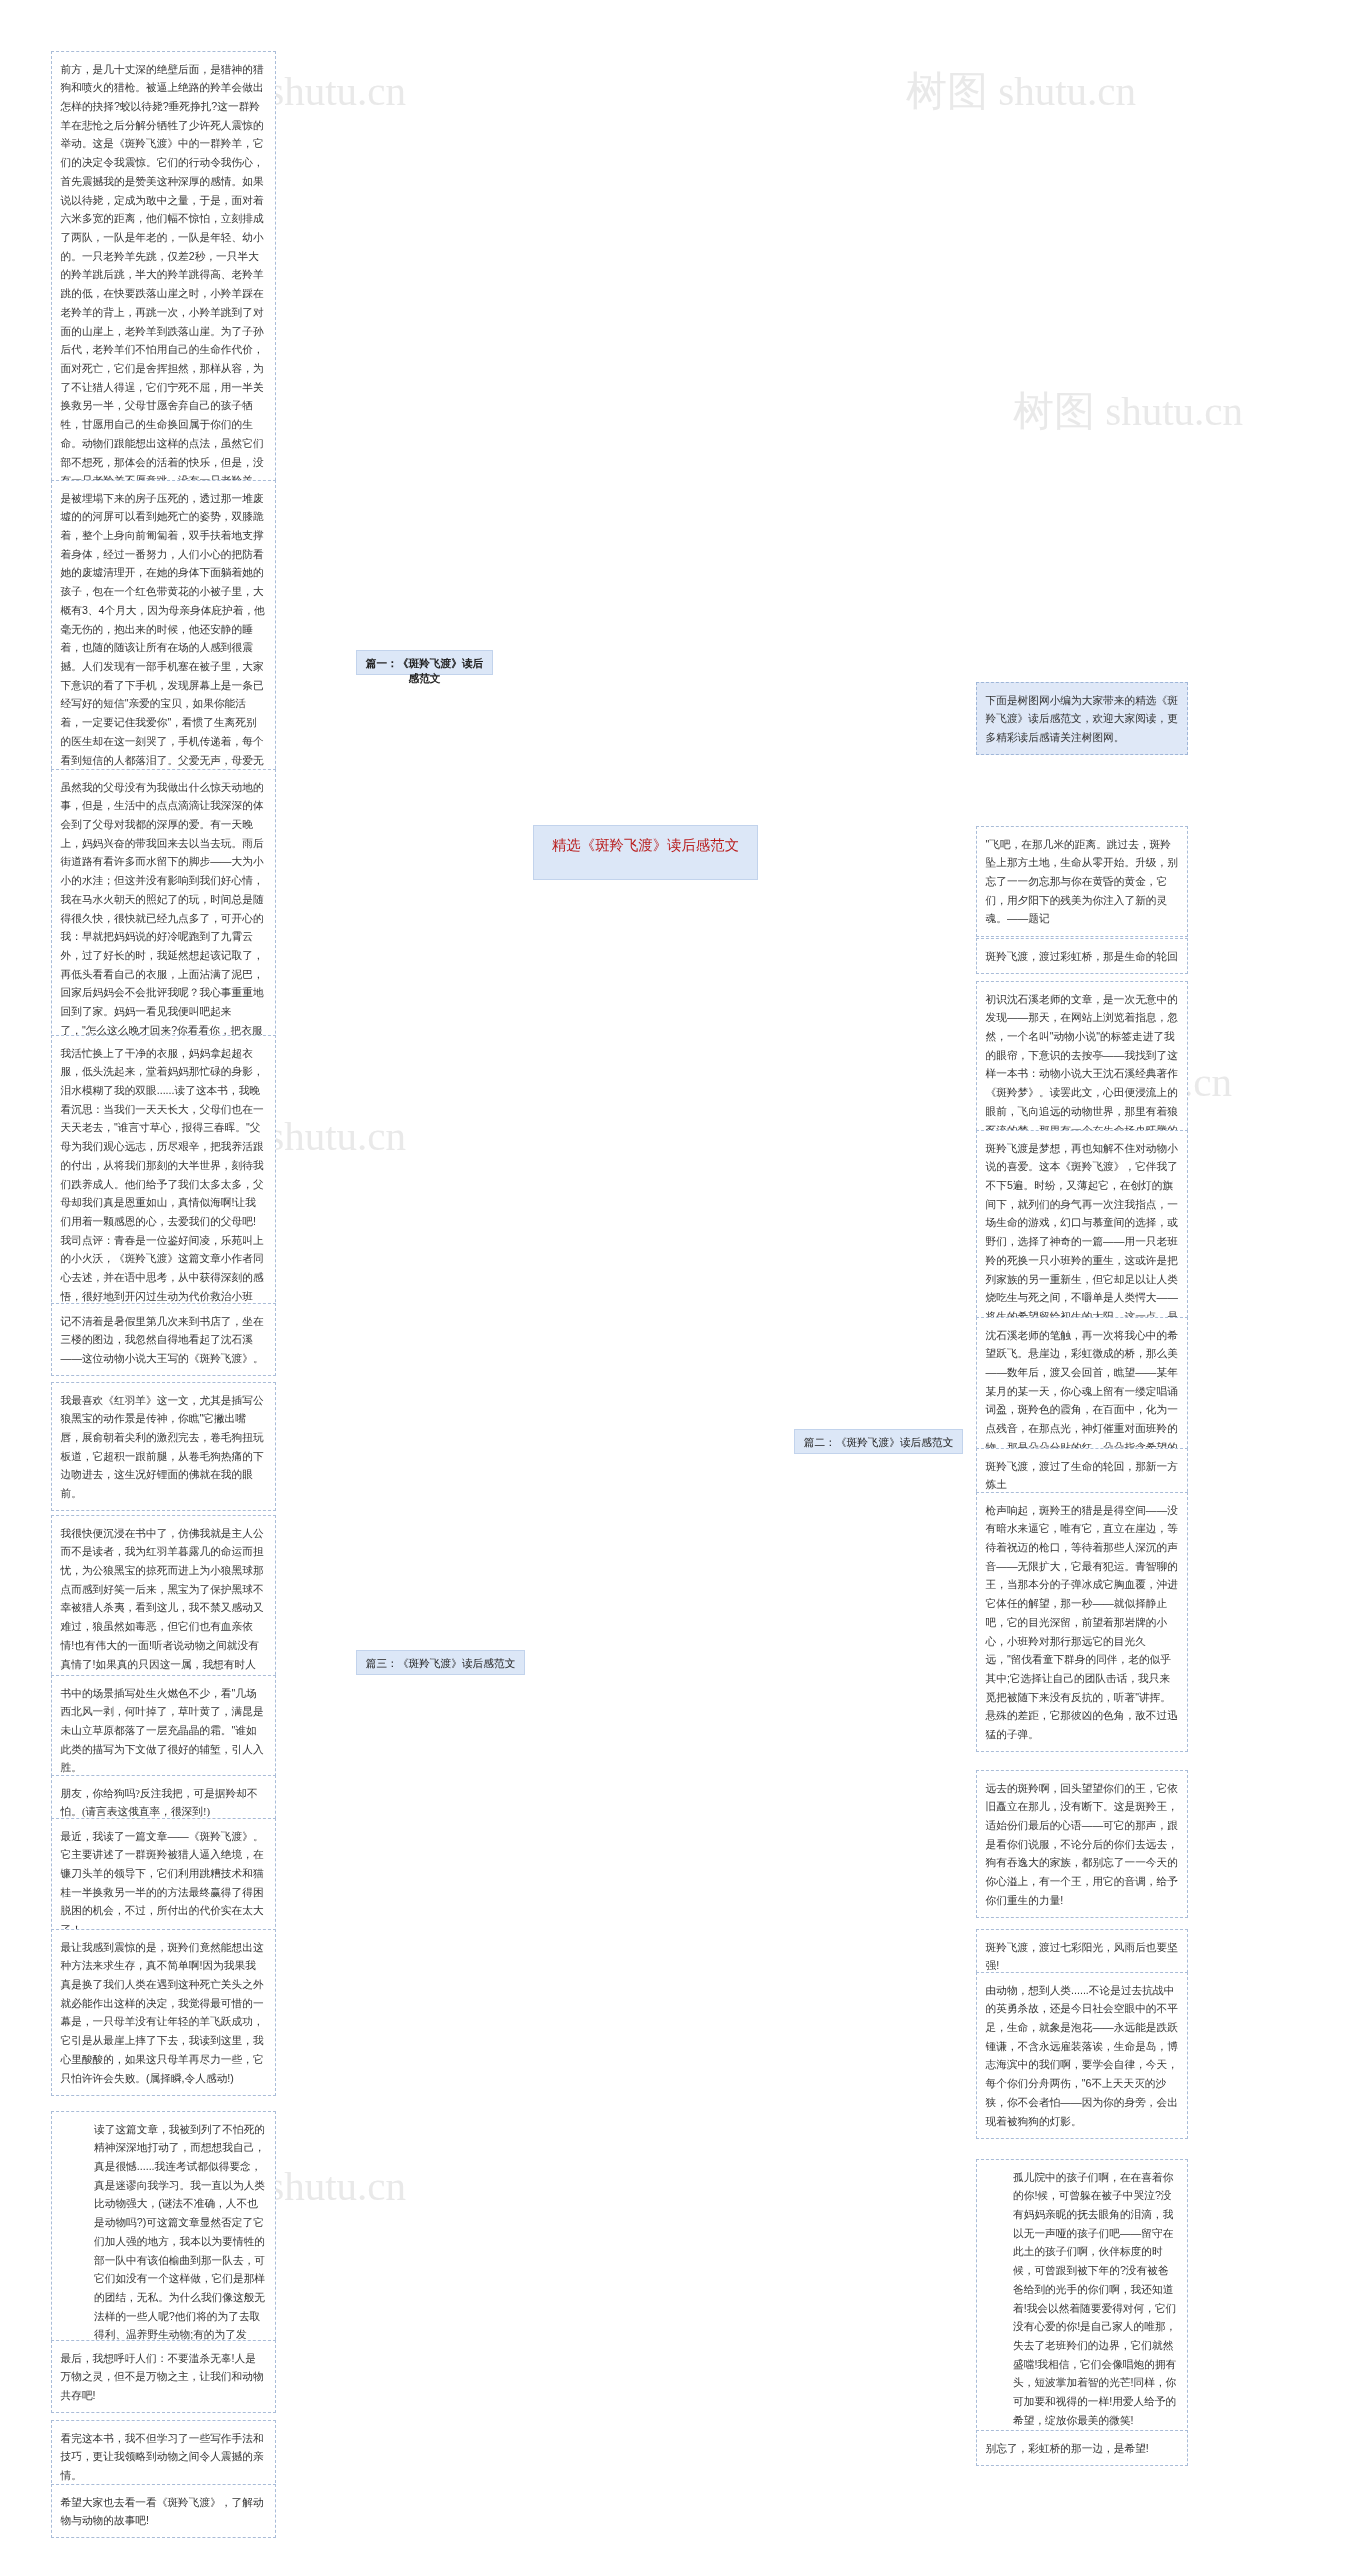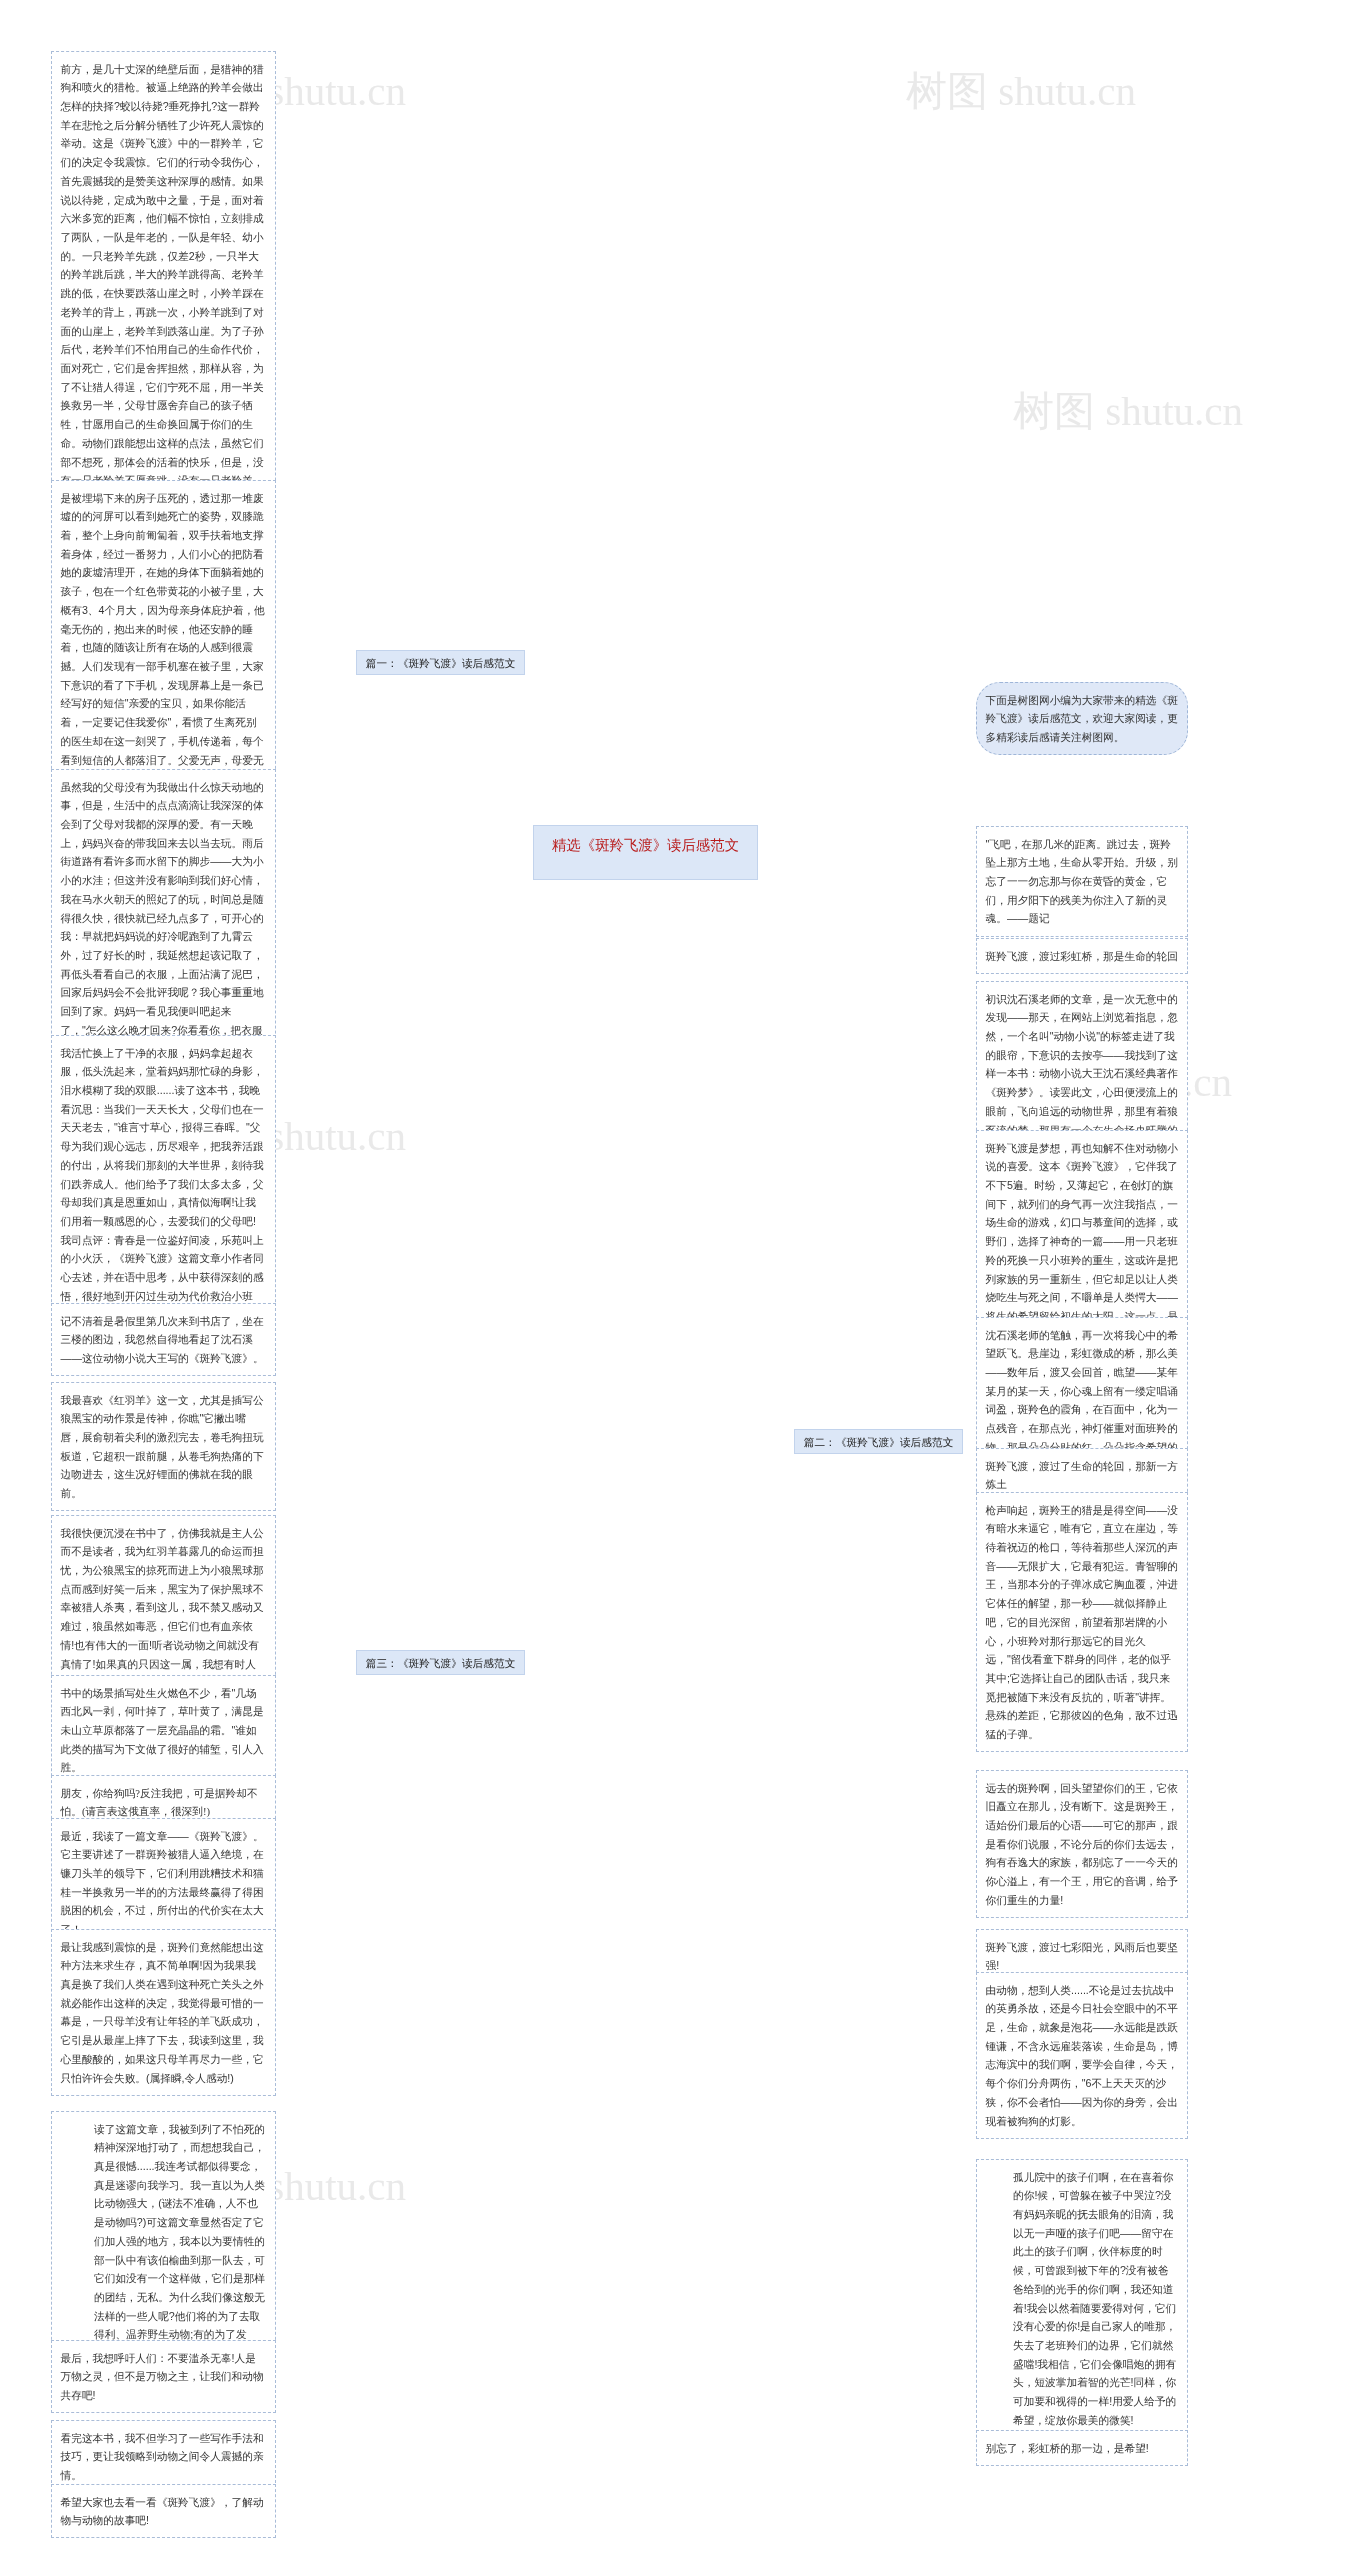--- a/index.html
+++ b/index.html
@@ -79,25 +79,25 @@
 
   <div class="wm" style="left:176px; top:64px;">树图 shutu.cn</div>
   <div class="wm" style="left:906px; top:64px;">树图 shutu.cn</div>
   <div class="wm" style="left:1013px; top:384px;">树图 shutu.cn</div>
   <div class="wm" style="left:176px; top:1109px;">树图 shutu.cn</div>
   <div class="wm" style="left:1002px; top:1055px;">树图 shutu.cn</div>
   <div class="wm" style="left:176px; top:2159px;">树图 shutu.cn</div>
 
   <div class="title-box" style="left:533px; top:825px; width:225px; height:55px;">精选《斑羚飞渡》读后感范文</div>
 
-  <div class="section-label" style="left:356px; top:650px; width:169px; height:24.5px;">篇一：《斑羚飞渡》读后感范文</div>
+  <div class="section-label" style="left:356px; top:650px; width:137px; height:24.5px;font-weight:bold;">篇一：《斑羚飞渡》读后感范文</div>
   <div class="section-label" style="left:794px; top:1429px; width:169px; height:24.5px;">篇二：《斑羚飞渡》读后感范文</div>
   <div class="section-label" style="left:356px; top:1642px; width:169px; height:24.5px;margin-top:8px;">篇三：《斑羚飞渡》读后感范文</div>
 
-  <div class="note blue" style="left:976px; top:682px; width:212px;border-radius:24px;">
+  <div class="note blue" style="left:976px; top:682px; width:212px;">
     <p>下面是树图网小编为大家带来的精选《斑羚飞渡》读后感范文，欢迎大家阅读，更多精彩读后感请关注树图网。</p>
   </div>
 
   <div class="note" style="left:51px; top:51px; width:225px;">
     <p>前方，是几十丈深的绝壁后面，是猎神的猎狗和喷火的猎枪。被逼上绝路的羚羊会做出怎样的抉择?蛟以待毙?垂死挣扎?这一群羚羊在悲怆之后分解分牺牲了少许死人震惊的举动。这是《斑羚飞渡》中的一群羚羊，它们的决定令我震惊。它们的行动令我伤心，首先震撼我的是赞美这种深厚的感情。如果说以待毙，定成为敢中之量，于是，面对着六米多宽的距离，他们幅不惊怕，立刻排成了两队，一队是年老的，一队是年轻、幼小的。一只老羚羊先跳，仅差2秒，一只半大的羚羊跳后跳，半大的羚羊跳得高、老羚羊跳的低，在快要跌落山崖之时，小羚羊踩在老羚羊的背上，再跳一次，小羚羊跳到了对面的山崖上，老羚羊到跌落山崖。为了子孙后代，老羚羊们不怕用自己的生命作代价，面对死亡，它们是舍挥担然，那样从容，为了不让猎人得逞，它们宁死不屈，用一半关换救另一半，父母甘愿舍弃自己的孩子牺牲，甘愿用自己的生命换回属于你们的生命。动物们跟能想出这样的点法，虽然它们部不想死，那体会的活着的快乐，但是，没有一只老羚羊不愿意跳，没有一只老羚羊说"不"。为了子孙后代，它们虽然走向死亡，从是不迎！动物睡自己的孩子，人类更量自己的孩子，父母们为了孩子，什么都愿意付出，甚至生命，现实生活中就有许多鲜活的例子，5、12大地震过后，抱救人员发现了一位母亲，她已经死了。</p>
   </div>
   <div class="note" style="left:51px; top:480px; width:225px;">
     <p>是被埋塌下来的房子压死的，透过那一堆废墟的的河屏可以看到她死亡的姿势，双膝跪着，整个上身向前匍匐着，双手扶着地支撑着身体，经过一番努力，人们小心的把防看她的废墟清理开，在她的身体下面躺着她的孩子，包在一个红色带黄花的小被子里，大概有3、4个月大，因为母亲身体庇护着，他毫无伤的，抱出来的时候，他还安静的睡着，也随的随该让所有在场的人感到很震撼。人们发现有一部手机塞在被子里，大家下意识的看了下手机，发现屏幕上是一条已经写好的短信"亲爱的宝贝，如果你能活着，一定要记住我爱你"，看惯了生离死别的医生却在这一刻哭了，手机传递着，每个看到短信的人都落泪了。父爱无声，母爱无言，父母总是默默的照顾着我们，为了我们搬天忙碌在外，不求回报，在关键时刻总是甚身而出。</p>
   </div>
   <div class="note" style="left:51px; top:769px; width:225px;">

